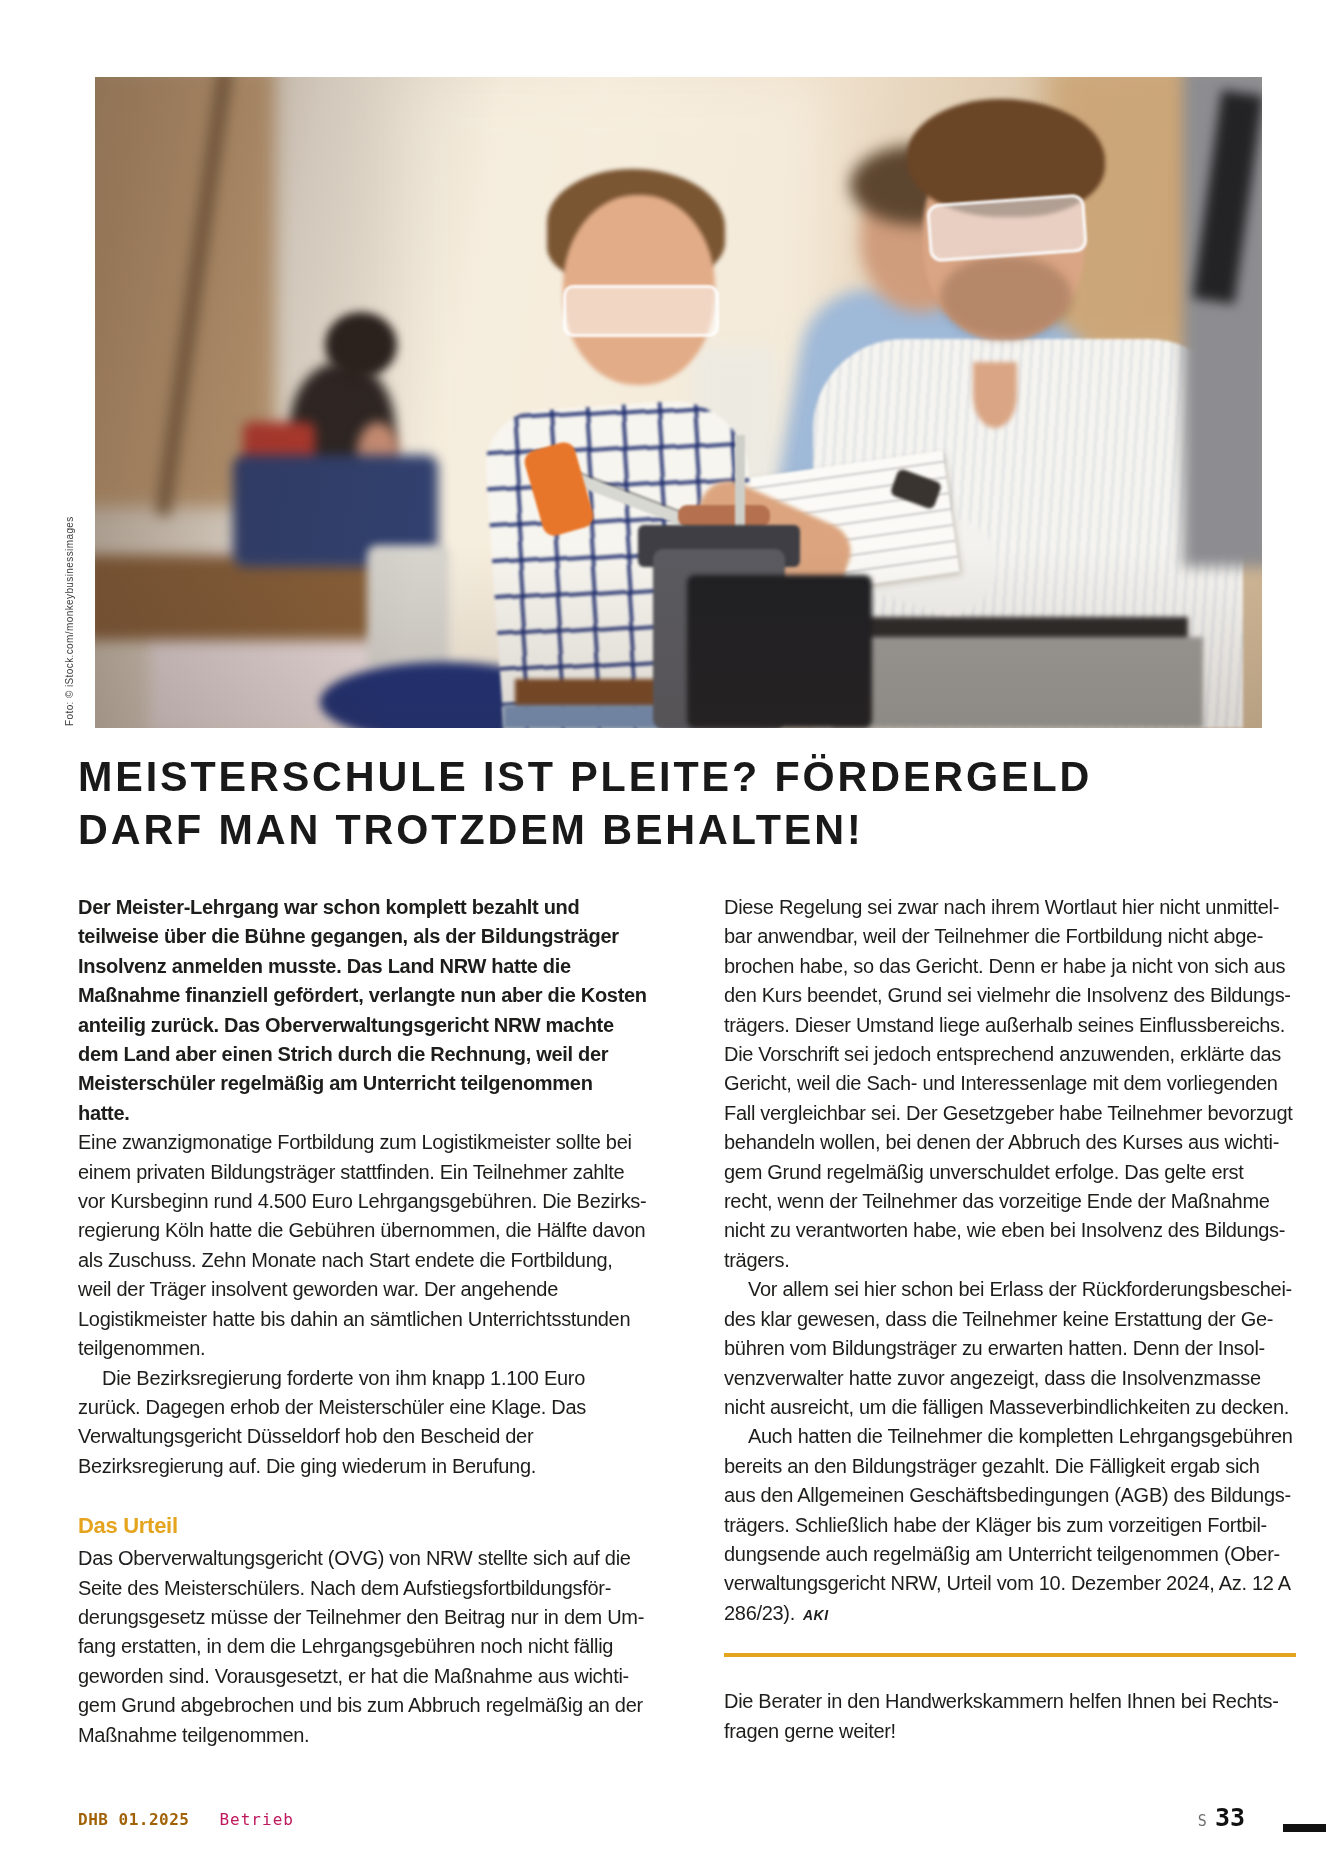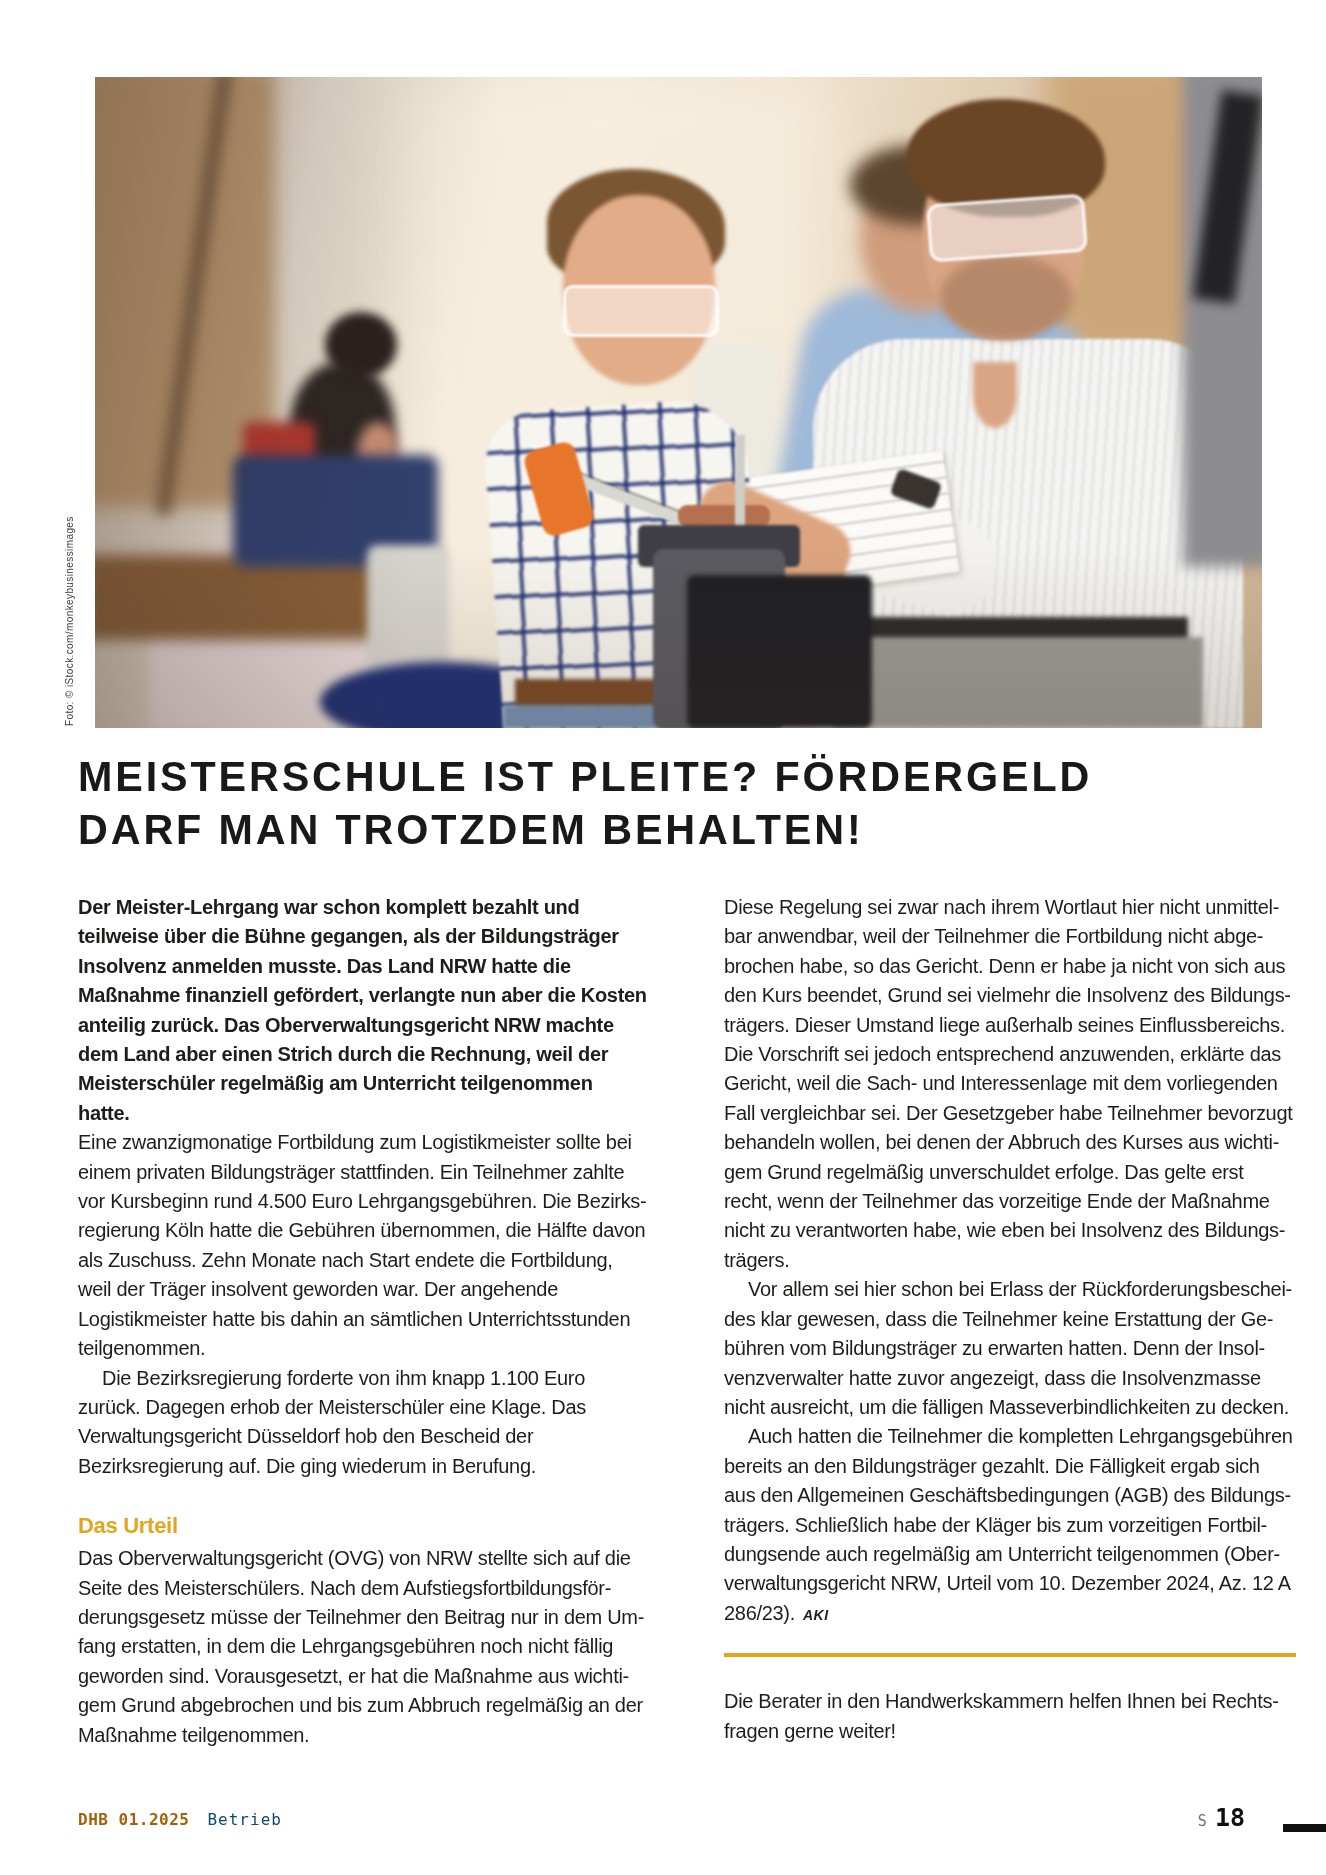--- a/index.html
+++ b/index.html
@@ -88,21 +88,21 @@
   .col p{margin:0;}
   p.lead{font-weight:700;}
   p.indent{text-indent:24px;}
   h2.section{margin:30px 0 3px 0;font-size:22px;line-height:30px;font-weight:700;color:var(--accent,#E5A41E);}
   .author{font-size:14px;font-weight:700;font-style:italic;letter-spacing:.5px;margin-left:8px;}
   .info-box{margin-top:23px;border-top:4px solid var(--accent,#E5A41E);padding-top:30px;}
 
   
   .footer-left{position:absolute;left:78px;top:1810px;font-family:"DejaVu Sans Mono",monospace;font-size:16px;}
   .footer-left .mag{font-weight:700;color:#a16207;letter-spacing:.5px;}
-  .footer-left .section{color:#0c4a6e;margin-left:18px;letter-spacing:1px;}
+  .footer-left .section{color:#be185d;margin-left:30px;letter-spacing:1px;}
   .footer-right{position:absolute;right:81px;top:1803px;display:flex;align-items:baseline;}
   .footer-right .s{font-size:15px;color:#6e6e6e;margin-right:8px;font-family:"DejaVu Sans Mono",monospace;}
   .footer-right .num{font-size:25px;font-weight:700;color:#111;font-family:"DejaVu Sans Mono",monospace;}
   .page-bar{position:absolute;right:0;top:1824px;width:43px;height:8px;background:#111;}
 </style>
 </head>
 <body>
 
 <div class="page">
 
@@ -177,17 +177,17 @@
     <div class="info-box">
       <p>Die Berater in den Handwerkskammern helfen Ihnen bei Rechts­fragen gerne weiter!</p>
     </div>
   </div>
 
   <div class="footer-left">
     <span class="mag">DHB 01.2025</span><span class="section">Betrieb</span>
   </div>
   <div class="footer-right">
     <span class="s">S</span>
-    <span class="num">18</span>
+    <span class="num">33</span>
   </div>
   <div class="page-bar"></div>
 
 </div>
 
 </body></html>

